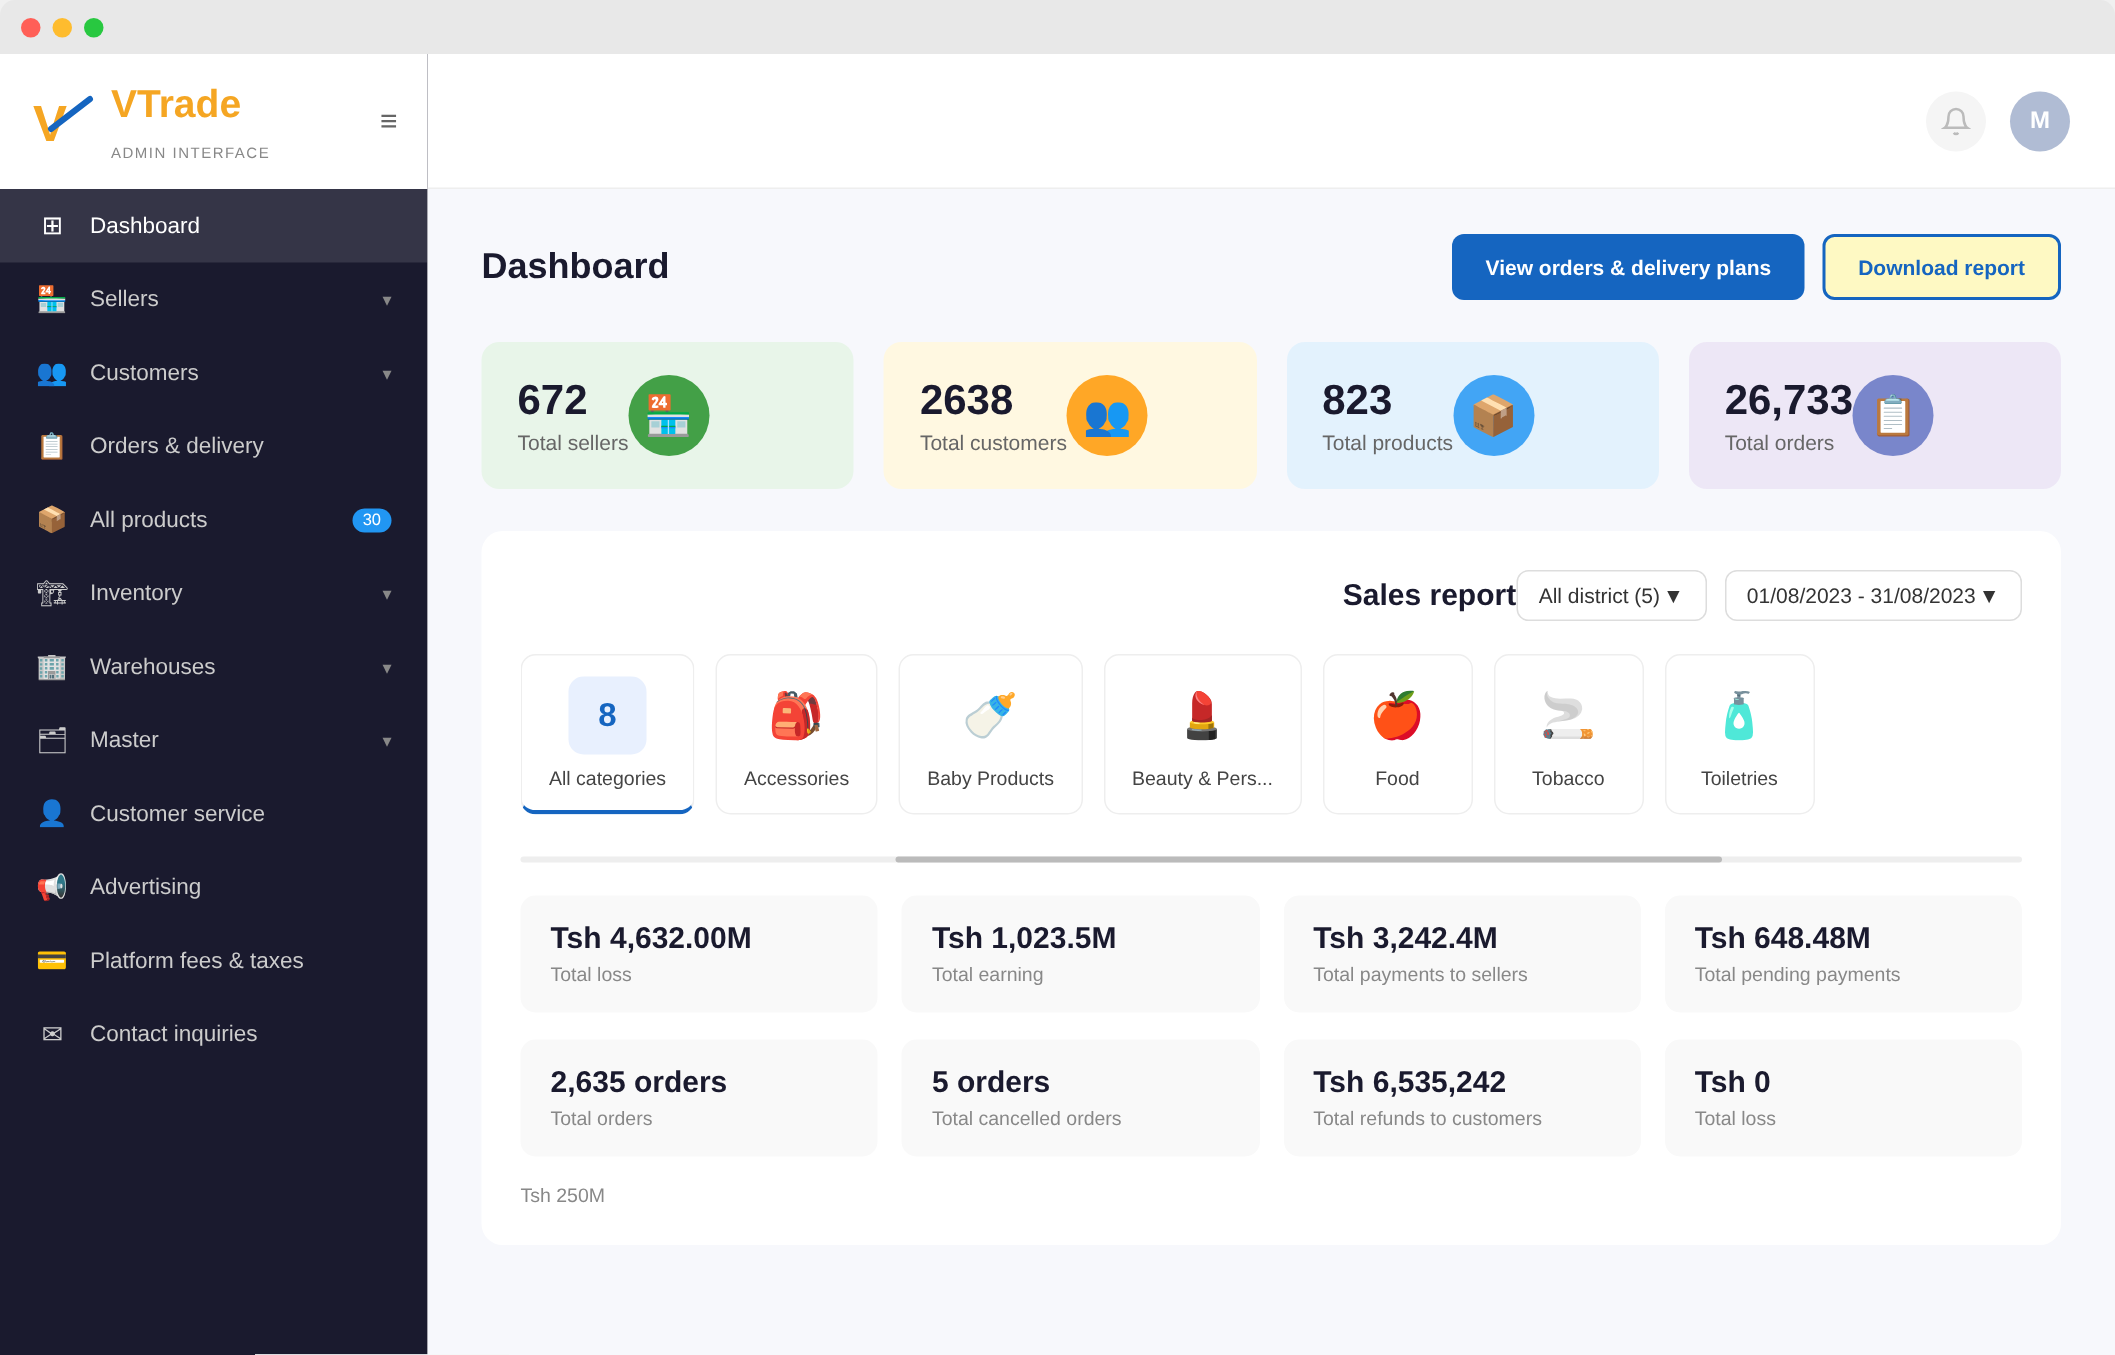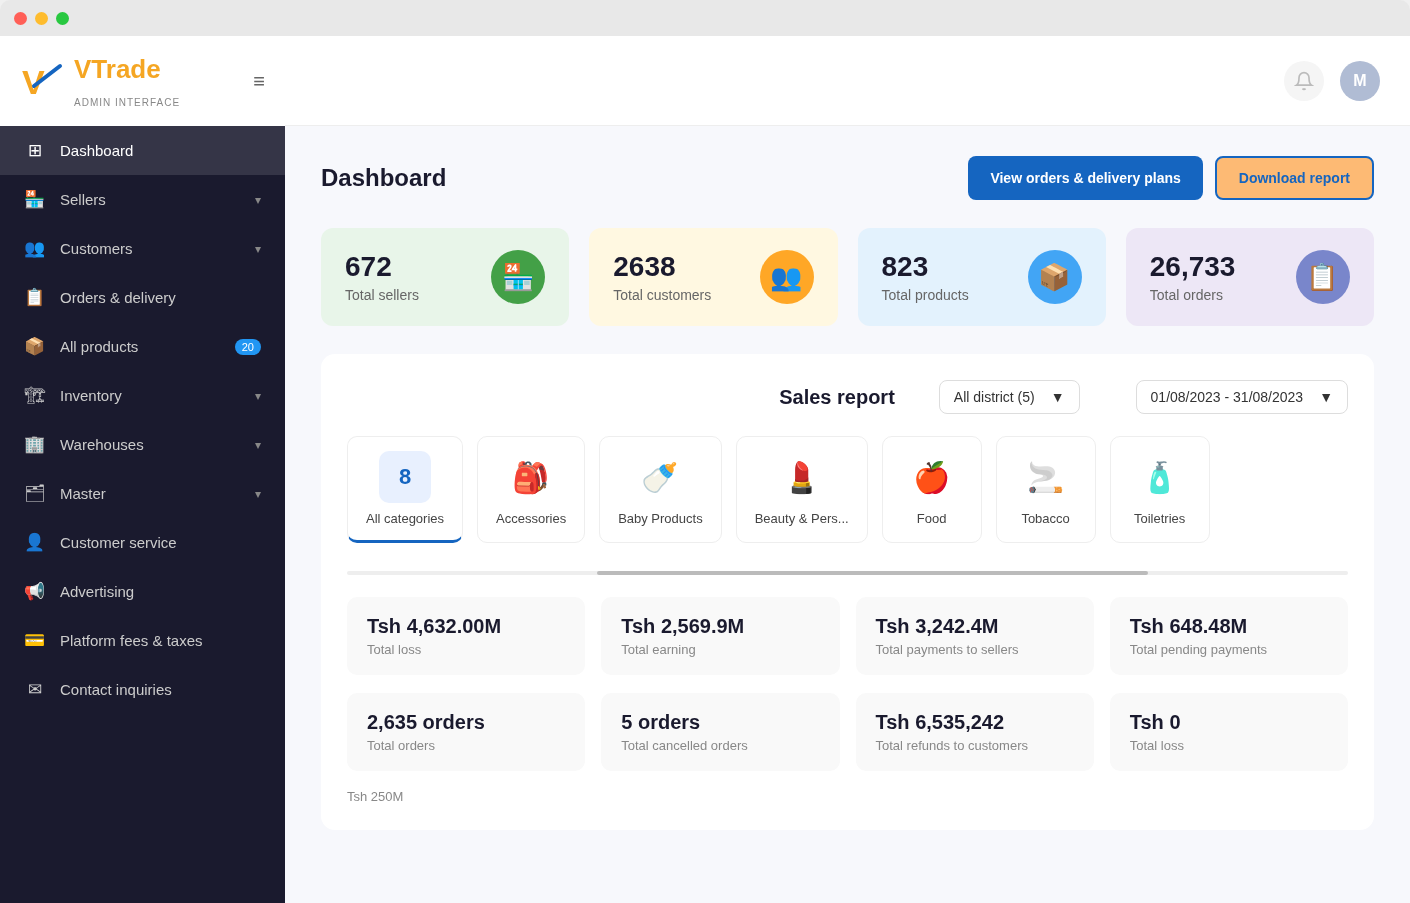--- a/index.html
+++ b/index.html
@@ -38,43 +38,43 @@
     .topbar-avatar { width: 40px; height: 40px; background: #b0bcd4; border-radius: 50%; display: flex; align-items: center; justify-content: center; font-size: 16px; font-weight: 700; color: #fff; cursor: pointer; }
 
     
     .main { flex: 1; overflow-y: auto; background: #f7f8fc; }
     .main-inner { padding: 30px 36px; }
 
     .page-header { display: flex; align-items: center; justify-content: space-between; margin-bottom: 28px; }
     .page-title { font-size: 24px; font-weight: 700; color: #1a1a2e; }
     .header-buttons { display: flex; gap: 12px; }
     .btn-primary { background: #1565C0; color: #fff; border: none; padding: 12px 22px; border-radius: 8px; font-size: 14px; font-weight: 600; cursor: pointer; }
-    .btn-outline { background: #fdba74; color: #1565C0; border: 2px solid #1565C0; padding: 12px 22px; border-radius: 8px; font-size: 14px; font-weight: 600; cursor: pointer; }
+    .btn-outline { background: #fef9c3; color: #1565C0; border: 2px solid #1565C0; padding: 12px 22px; border-radius: 8px; font-size: 14px; font-weight: 600; cursor: pointer; }
 
     
     .stats-grid { display: grid; grid-template-columns: repeat(4, 1fr); gap: 20px; margin-bottom: 28px; }
-    .stat-card { border-radius: 12px; padding: 22px 24px; display: flex; align-items: center; justify-content: space-between; }
+    .stat-card { border-radius: 12px; padding: 22px 24px; display: flex; align-items: center; }
     .stat-card.green { background: #e8f5e9; }
     .stat-card.orange { background: #fff8e1; }
     .stat-card.blue { background: #e3f2fd; }
     .stat-card.purple { background: #ede7f6; }
     .stat-info .stat-number { font-size: 28px; font-weight: 700; color: #1a1a2e; }
     .stat-info .stat-label { font-size: 14px; color: #666; margin-top: 4px; }
     .stat-icon-circle { width: 54px; height: 54px; border-radius: 50%; display: flex; align-items: center; justify-content: center; font-size: 26px; }
     .stat-icon-circle.green { background: #43a047; color: #fff; }
     .stat-icon-circle.orange { background: #ffa726; color: #fff; }
     .stat-icon-circle.blue { background: #42a5f5; color: #fff; }
     .stat-icon-circle.purple { background: #7986cb; color: #fff; }
 
     
     .sales-report { background: #fff; border-radius: 14px; padding: 26px; }
     .report-header { display: flex; align-items: center; justify-content: flex-end; margin-bottom: 22px; }
     .report-title { font-size: 20px; font-weight: 700; color: #1a1a2e; }
     .report-filters { display: flex; gap: 12px; }
-    .filter-select { border: 1px solid #ddd; border-radius: 8px; padding: 8px 14px; font-size: 14px; color: #333; display: flex; align-items: center; gap: 16px; cursor: pointer; background: #fff; margin-left: 44px; }
+    .filter-select { border: 1px solid #ddd; border-radius: 8px; padding: 8px 14px; font-size: 14px; color: #333; display: flex; align-items: center; gap: 2px; cursor: pointer; background: #fff; }
 
     
     .categories-row { display: flex; gap: 14px; overflow-x: auto; padding-bottom: 6px; margin-bottom: 22px; scrollbar-width: thin; }
     .category-item { display: flex; flex-direction: column; align-items: center; gap: 8px; padding: 14px 18px; border-radius: 10px; cursor: pointer; min-width: 100px; border: 1px solid #eee; background: #fff; flex-shrink: 0; }
     .category-item.active { border-bottom: 3px solid #1565C0; }
     .category-icon-box { width: 52px; height: 52px; background: #e8f0fe; border-radius: 10px; display: flex; align-items: center; justify-content: center; font-size: 22px; }
     .category-count { font-size: 22px; font-weight: 700; color: #1565C0; }
     .category-label { font-size: 13px; color: #444; text-align: center; }
 
     
@@ -136,21 +136,21 @@
     <span class="chevron">▾</span>
   </div>
         <div class="nav-item">
     <span class="nav-icon">📋</span>
     <span class="nav-label">Orders &amp; delivery</span>
 
   </div>
         <div class="nav-item">
     <span class="nav-icon">📦</span>
     <span class="nav-label">All products</span>
-    <span class="nav-badge">20</span>
+    <span class="nav-badge">30</span>
 
   </div>
         <div class="nav-item">
     <span class="nav-icon">🏗</span>
     <span class="nav-label">Inventory</span>
 
     <span class="chevron">▾</span>
   </div>
         <div class="nav-item">
     <span class="nav-icon">🏢</span>
@@ -292,21 +292,21 @@
           <div class="scroll-bar-track">
             <div class="scroll-bar-thumb"></div>
           </div>
 
           <div class="metrics-grid" id="metrics-grid-1">
               <div class="metric-card">
     <div class="metric-value">Tsh 4,632.00M</div>
     <div class="metric-label">Total loss</div>
   </div>
               <div class="metric-card">
-    <div class="metric-value">Tsh 2,569.9M</div>
+    <div class="metric-value">Tsh 1,023.5M</div>
     <div class="metric-label">Total earning</div>
   </div>
               <div class="metric-card">
     <div class="metric-value">Tsh 3,242.4M</div>
     <div class="metric-label">Total payments to sellers</div>
   </div>
               <div class="metric-card">
     <div class="metric-value">Tsh 648.48M</div>
     <div class="metric-label">Total pending payments</div>
   </div>

